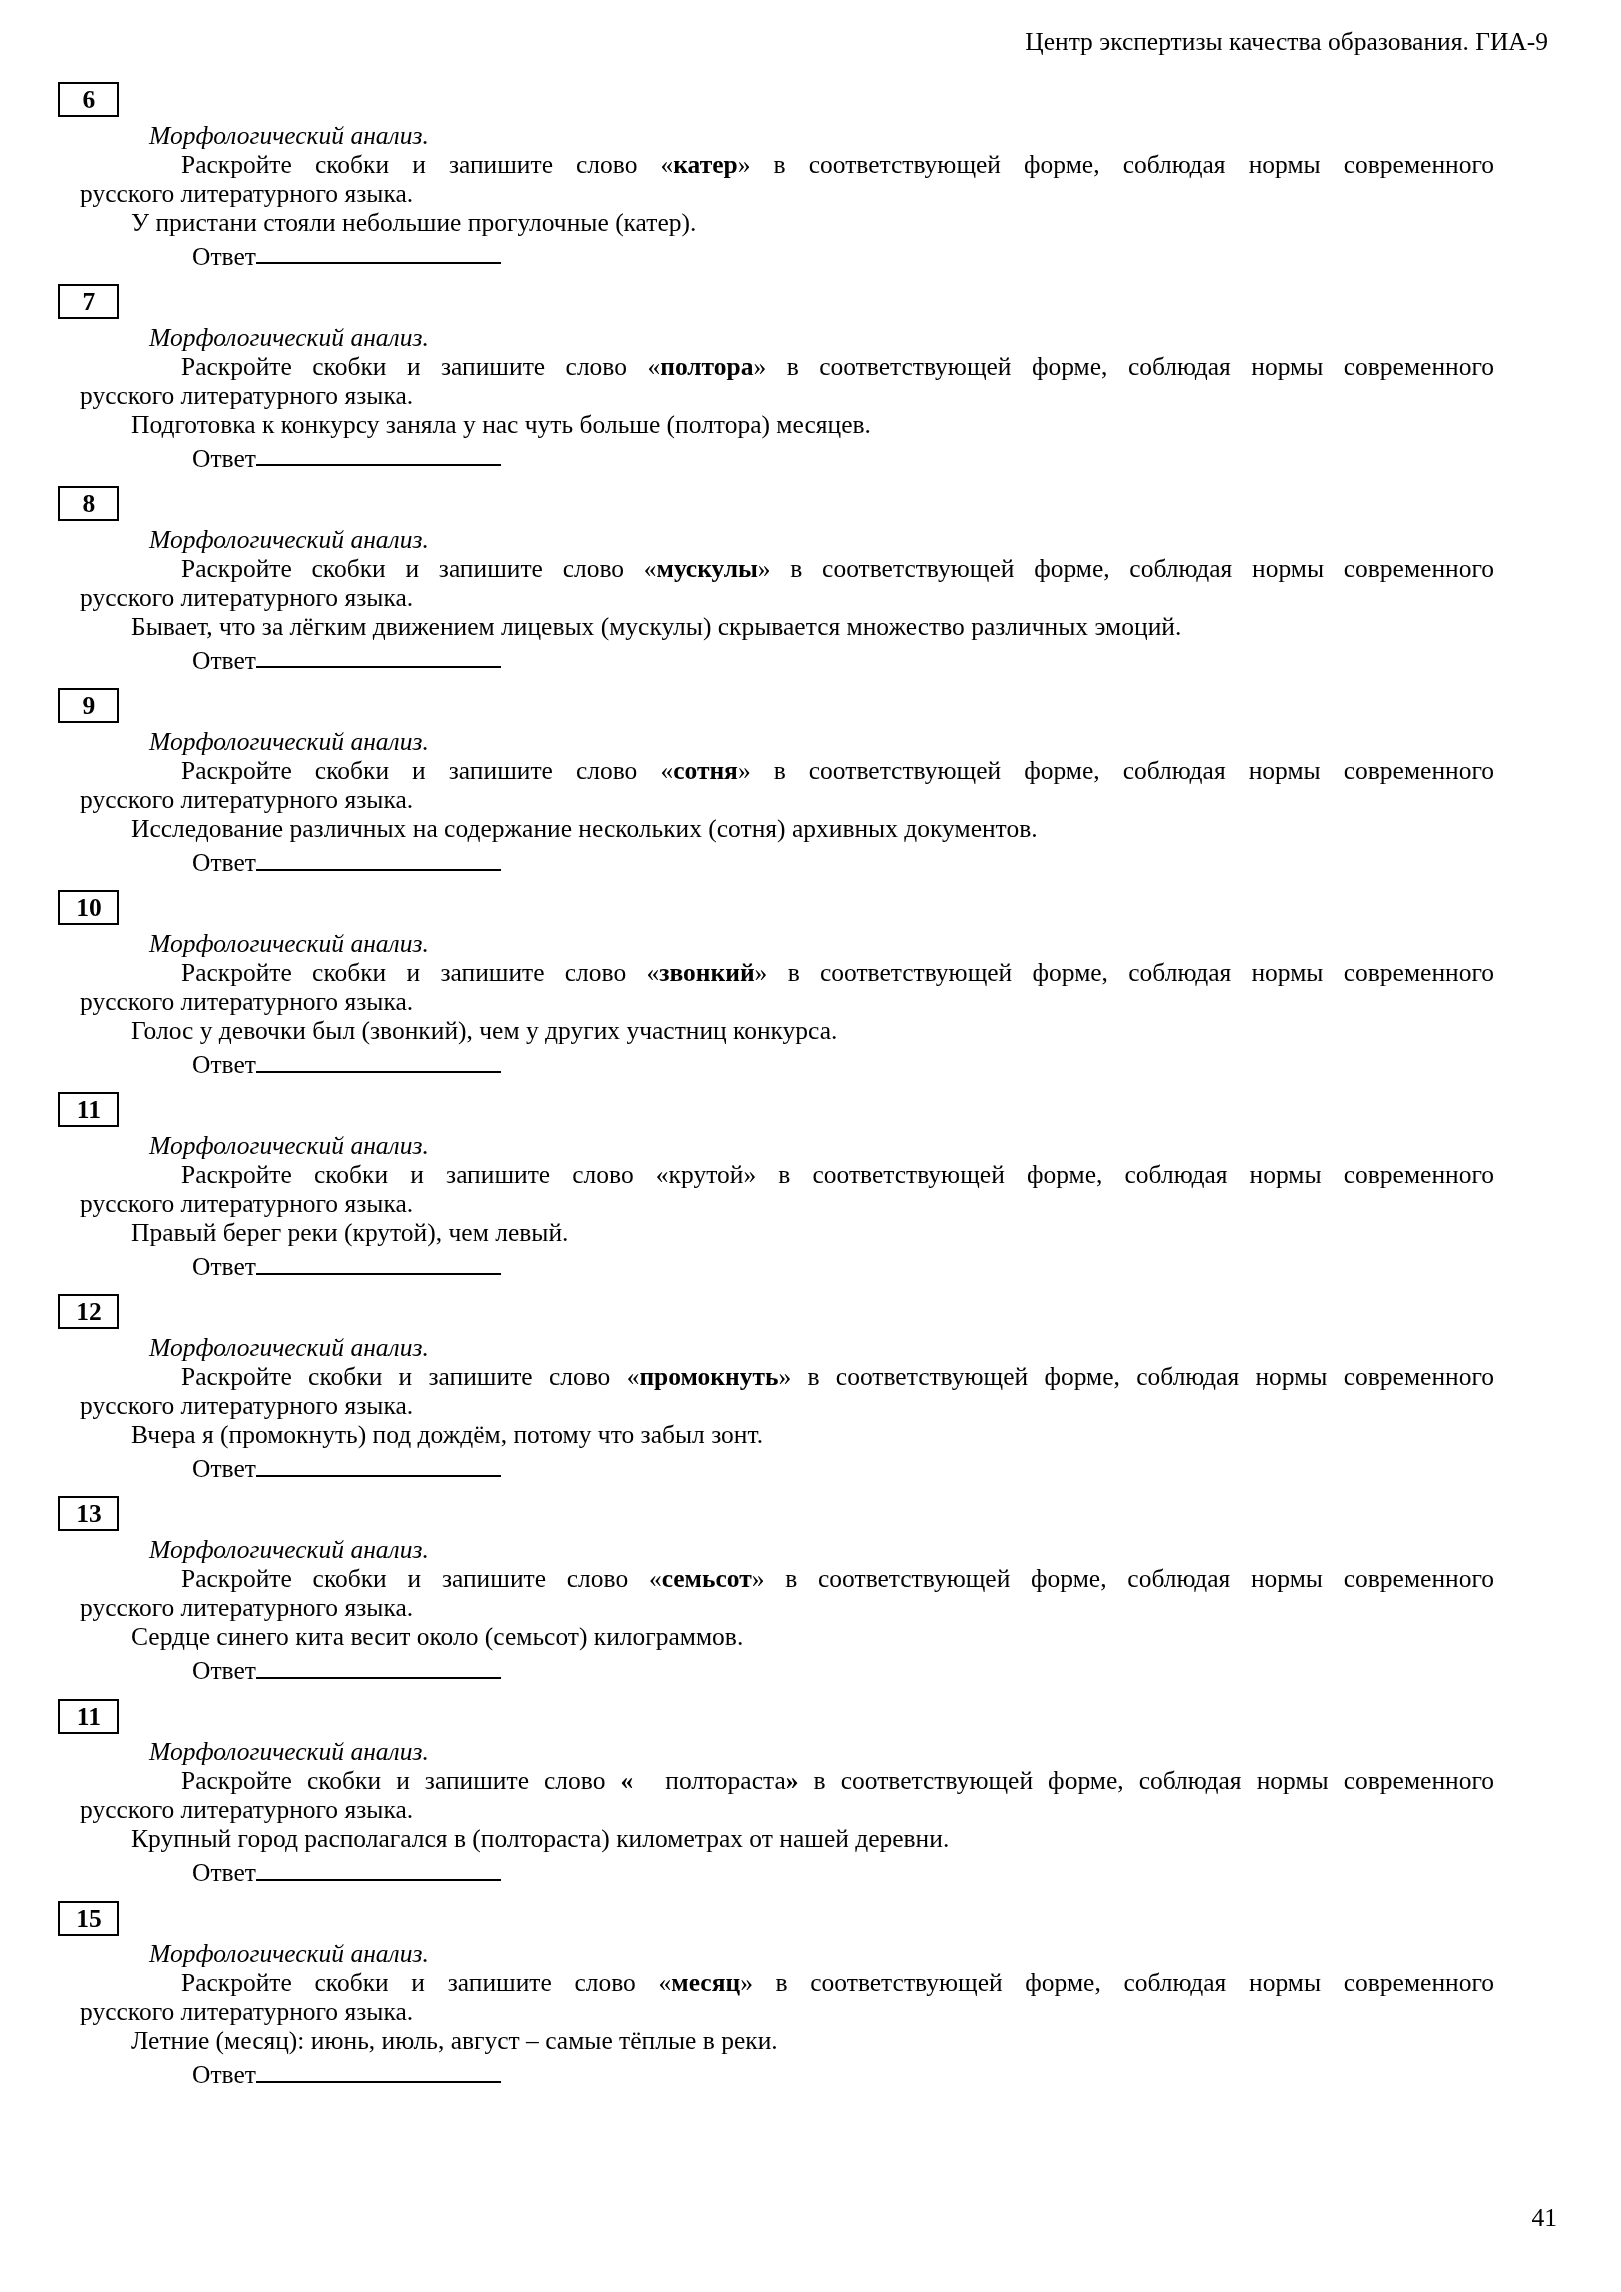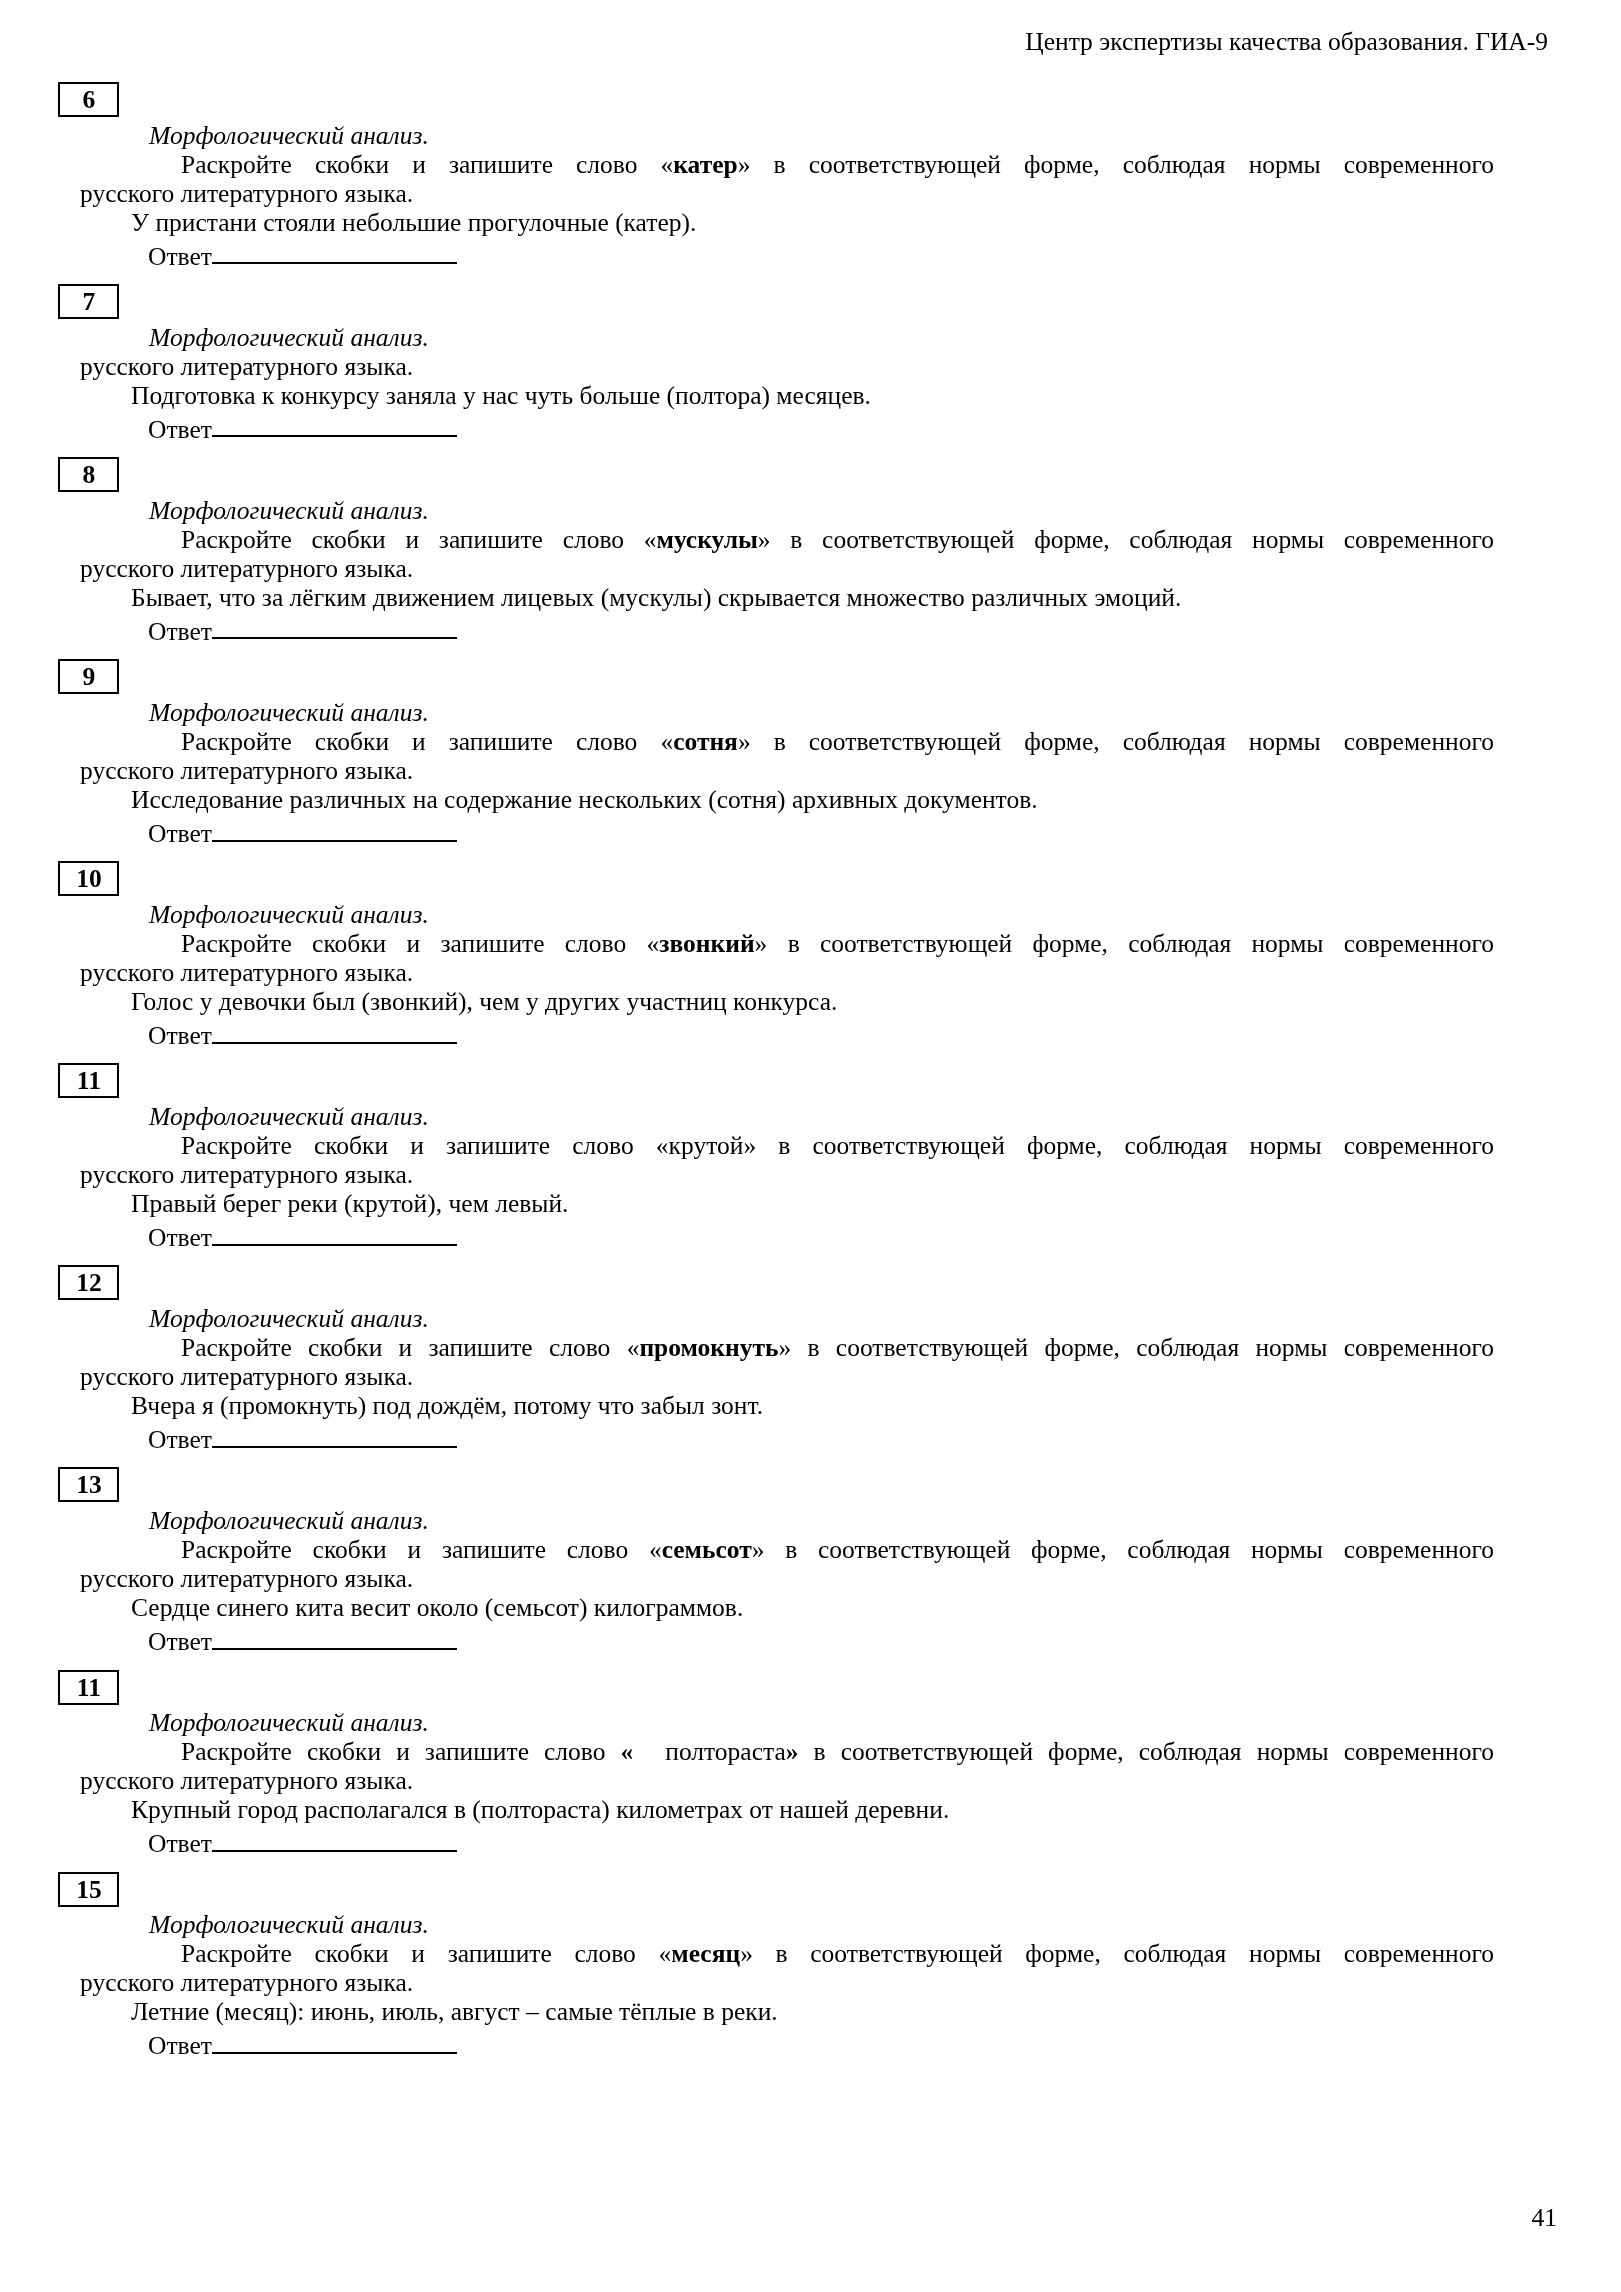--- a/index.html
+++ b/index.html
@@ -52,21 +52,21 @@
     text-align-last: justify;
     white-space: nowrap;
   }
   .instr2 {
     text-align: left;
   }
   .example {
     margin-left: 51px;
   }
   .answer {
-    margin-left: 68px;
+    margin-left: 112px;
   }
   .blank {
     display: inline-block;
     width: 245px;
     height: 1em;
     border-bottom: 2px solid #000;
     vertical-align: baseline;
   }
   
   .qw .word-core { font-weight: bold; }
@@ -96,20 +96,21 @@
     <p class="instr2">русского литературного языка.</p>
     <p class="example">У пристани стояли небольшие прогулочные (катер).</p>
     <p class="answer"><span>Ответ</span><span class="blank"></span></p>
   </div>
 
   <div class="task">
     <div class="numbox">
       <span>7</span>
     </div>
     <p class="heading">Морфологический анализ.</p>
+    <p class="instr1"><span>Раскройте скобки и запишите слово </span><span class="qw w-bold"><span>«</span><span class="word-core">полтора</span><span>»</span></span><span> в соответствующей форме, соблюдая нормы современного</span></p>
     <p class="instr2">русского литературного языка.</p>
     <p class="example">Подготовка к конкурсу заняла у нас чуть больше (полтора) месяцев.</p>
     <p class="answer"><span>Ответ</span><span class="blank"></span></p>
   </div>
 
   <div class="task">
     <div class="numbox">
       <span>8</span>
     </div>
     <p class="heading">Морфологический анализ.</p>

